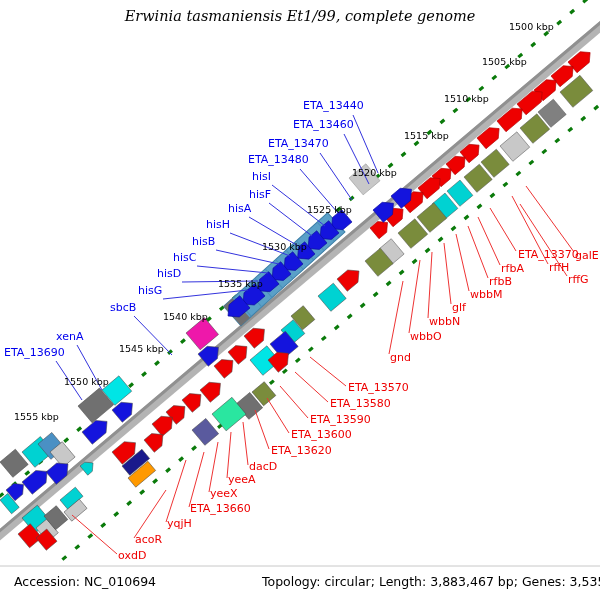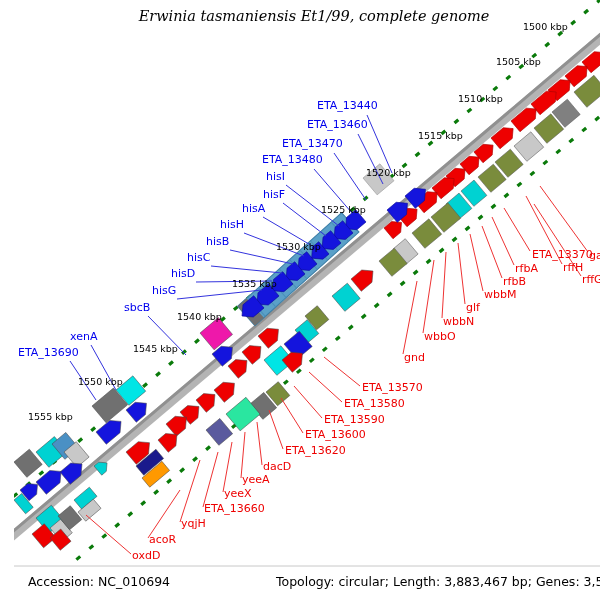--- a/index.html
+++ b/index.html
@@ -3,21 +3,21 @@
 <meta charset="utf-8">
 <style>
   html,body{margin:0;padding:0;}
   body{
     width:600px;height:600px;
     background:#ffffff;
     font-family:"DejaVu Sans", sans-serif;
     overflow:hidden;
     position:relative;
   }
-  #stage{position:absolute;left:14px;top:0;width:512px;height:600px;}
+  #stage{position:absolute;left:0;top:0;width:512px;height:600px;}
   svg{position:absolute;left:0;top:0;}
   .ttl{
     font-family:"DejaVu Serif", serif;
     font-style:italic;
     font-size:14.5px;
     fill:#000;
   }
   .foot{font-family:"DejaVu Sans", sans-serif;font-size:12.5px;fill:#000;}
   .tick{font-family:"DejaVu Sans", sans-serif;font-size:9.5px;fill:#000;}
   .lblBlue{font-family:"DejaVu Sans", sans-serif;font-size:11px;fill:#0000ee;}

